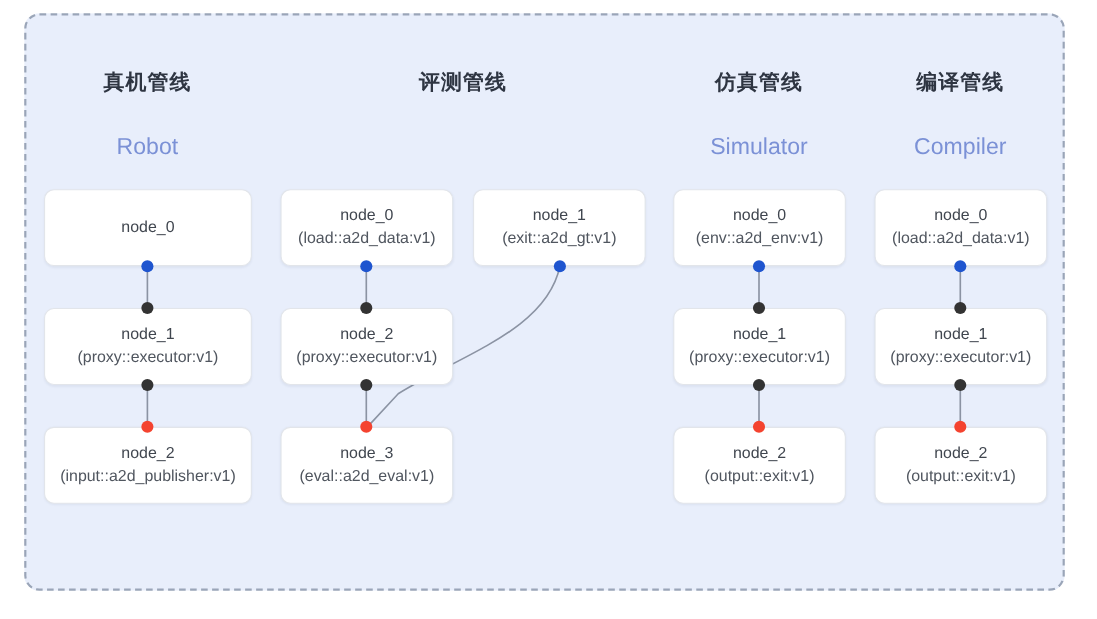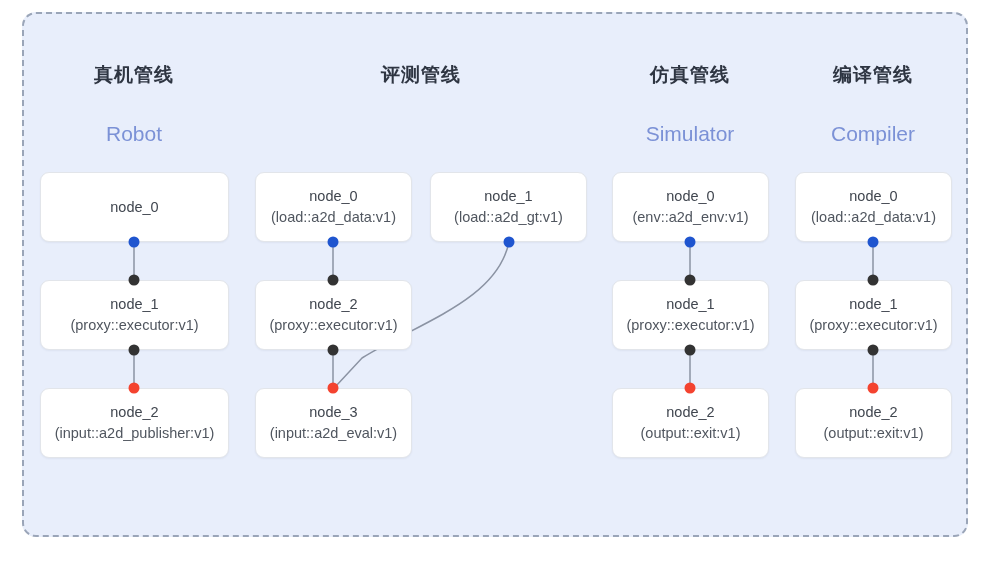--- a/index.html
+++ b/index.html
@@ -135,29 +135,29 @@
       </div>
       <div class="col-header" style="left: 281px; top: 62px; width: 280px;">
         <div class="col-title">评测管线</div>
       </div>
       <div class="node" style="left: 255px; top: 172px; width: 157px; height: 70px;">
         <div class="node-name">node_0</div>
         <div class="node-type">(load::a2d_data:v1)</div>
       </div>
       <div class="node" style="left: 430px; top: 172px; width: 157px; height: 70px;">
         <div class="node-name">node_1</div>
-        <div class="node-type">(load::a2d_gt:v1)</div>
+        <div class="node-type">(exit::a2d_gt:v1)</div>
       </div>
       <div class="node" style="left: 255px; top: 280px; width: 157px; height: 70px;">
         <div class="node-name">node_2</div>
         <div class="node-type">(proxy::executor:v1)</div>
       </div>
       <div class="node" style="left: 255px; top: 388px; width: 157px; height: 70px;">
         <div class="node-name">node_3</div>
-        <div class="node-type">(input::a2d_eval:v1)</div>
+        <div class="node-type">(eval::a2d_eval:v1)</div>
       </div>
       <div class="col-header" style="left: 550px; top: 62px; width: 280px;">
         <div class="col-title">仿真管线</div>
       </div>
       <div class="col-header" style="left: 550px; top: 122px; width: 280px;">
         <div class="col-sub">Simulator</div>
       </div>
       <div class="node" style="left: 612px; top: 172px; width: 157px; height: 70px;">
         <div class="node-name">node_0</div>
         <div class="node-type">(env::a2d_env:v1)</div>

